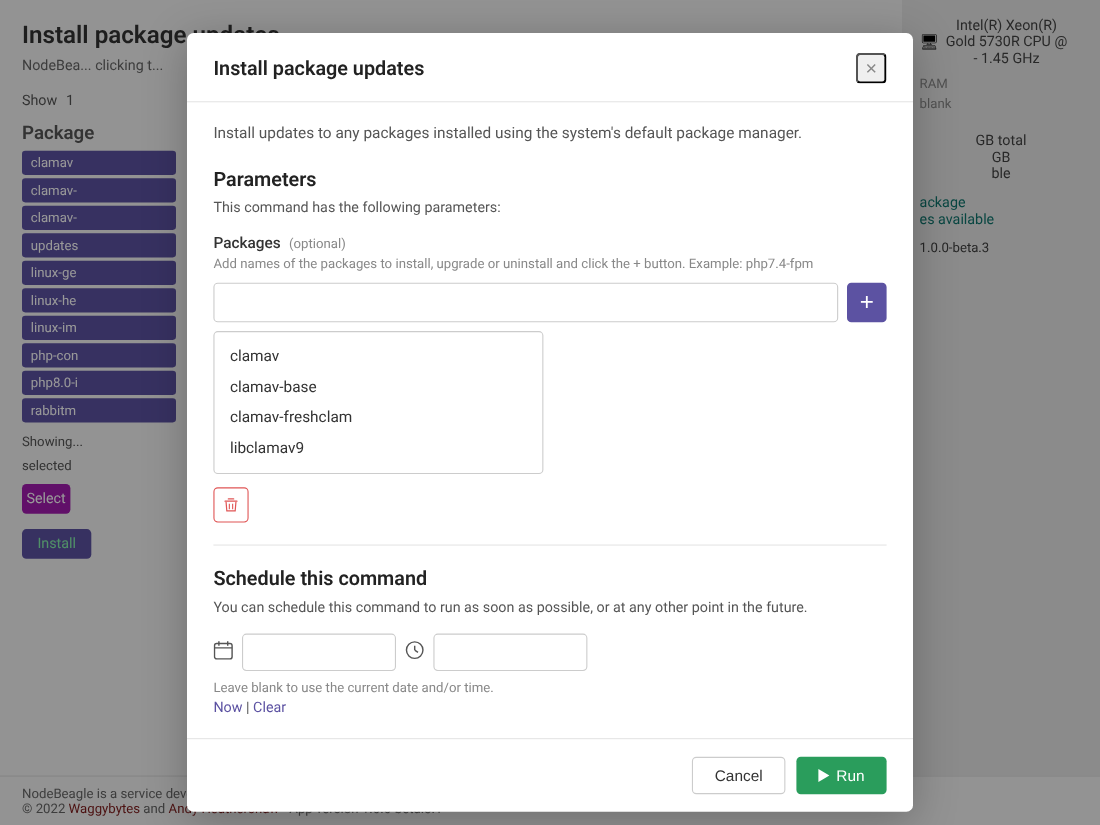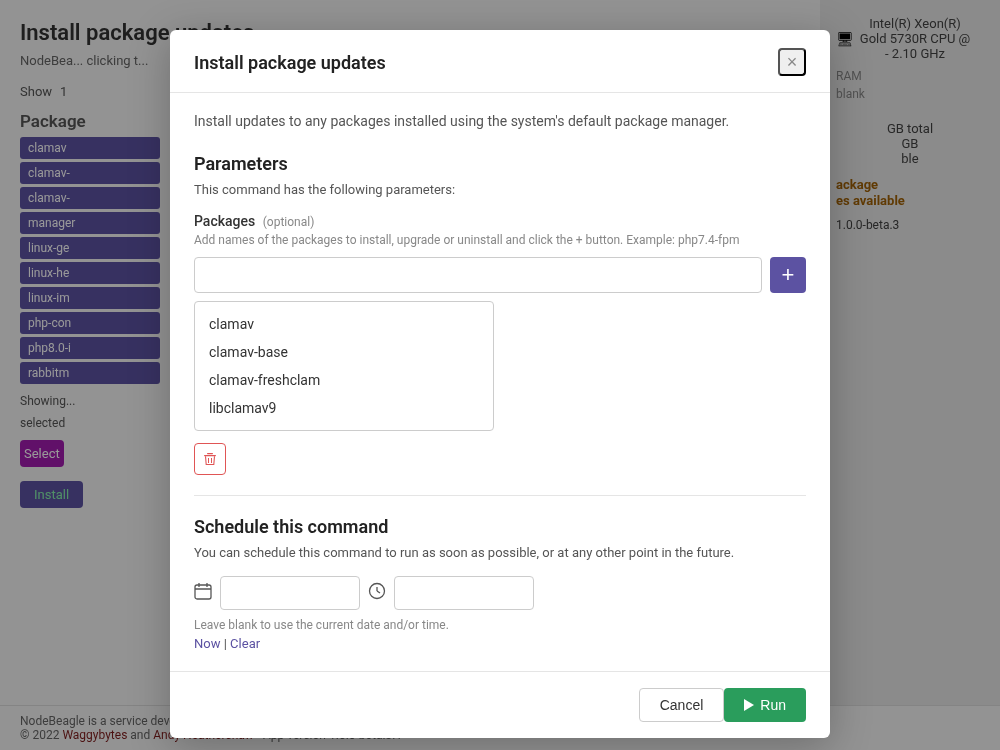--- a/index.html
+++ b/index.html
@@ -72,23 +72,22 @@
       margin-bottom: 4px;
     }
 
     .bg-right-value {
       font-size: 13px;
       color: #444;
       text-align: center;
     }
 
     .bg-link {
-      color: #a16207;
-      font-size: 13px;
-      font-weight: bold;
+      color: #0f766e;
+      font-size: 13px;
     }
 
     .bg-select-btn {
       display: inline-block;
       background: #a21caf;
       color: white;
       padding: 6px 4px;
       border-radius: 4px;
       font-size: 13px;
       margin-bottom: 8px;
@@ -293,20 +292,21 @@
 
     .schedule-link {
       color: #5c52a2;
       cursor: pointer;
       text-decoration: none;
     }
 
     .modal-footer {
       display: flex;
       justify-content: flex-end;
+      gap: 10px;
       padding: 16px 24px;
       border-top: 1px solid #e5e5e5;
     }
 
     .btn-cancel {
       padding: 8px 20px;
       border: 1.5px solid #ccc;
       background: white;
       border-radius: 4px;
       font-size: 14px;
@@ -367,21 +367,21 @@
     <span>1</span>
   </div>
 
   <div style="display:flex; gap:20px;">
     <div>
       <div style="font-size:17px;color:#555;margin-bottom:6px;font-weight:600;">Package</div>
       <div class="bg-package-list">
         <div class="bg-package-item">clamav</div>
         <div class="bg-package-item">clamav-</div>
         <div class="bg-package-item">clamav-</div>
-        <div class="bg-package-item">manager</div>
+        <div class="bg-package-item">updates</div>
         <div class="bg-package-item">linux-ge</div>
         <div class="bg-package-item">linux-he</div>
         <div class="bg-package-item">linux-im</div>
         <div class="bg-package-item">php-con</div>
         <div class="bg-package-item">php8.0-i</div>
         <div class="bg-package-item">rabbitm</div>
       </div>
       <div style="margin-top:10px; font-size:12px; color:#555;">Showing...</div>
       <div style="margin-top:8px; font-size:12px; color:#555;">selected</div>
       <div style="margin-top:10px;">
@@ -393,21 +393,21 @@
     </div>
   </div>
 </div>
 
 <div class="bg-right-panel">
   <div style="display:flex;align-items:center;gap:6px;margin-bottom:8px;">
     <span style="font-size:14px;">🖥</span>
     <div>
       <div class="bg-right-value">Intel(R) Xeon(R)</div>
       <div class="bg-right-value">Gold 5730R CPU @</div>
-      <div class="bg-right-value">- 2.10 GHz</div>
+      <div class="bg-right-value">- 1.45 GHz</div>
     </div>
   </div>
   <div class="bg-right-label">RAM</div>
   <div class="bg-right-label">blank</div>
   <div class="bg-right-value" style="margin-top:20px;">GB total</div>
   <div class="bg-right-value">GB</div>
   <div class="bg-right-value">ble</div>
   <div style="margin-top:10px;">
     <a class="bg-link">ackage</a>
   </div>

